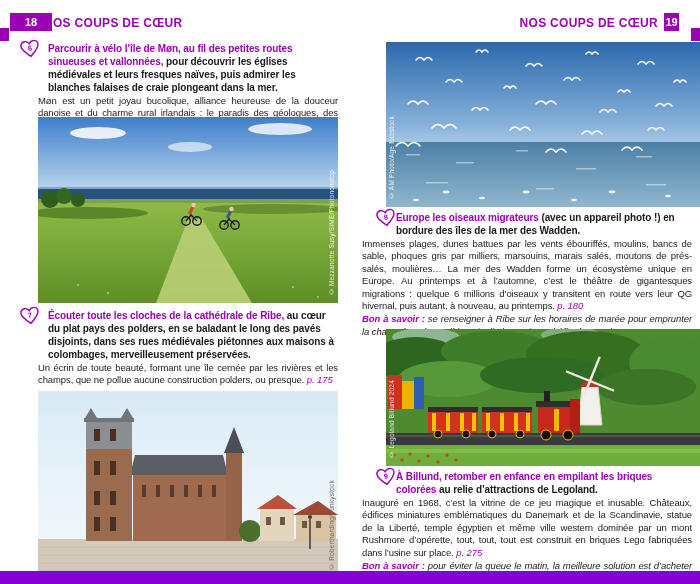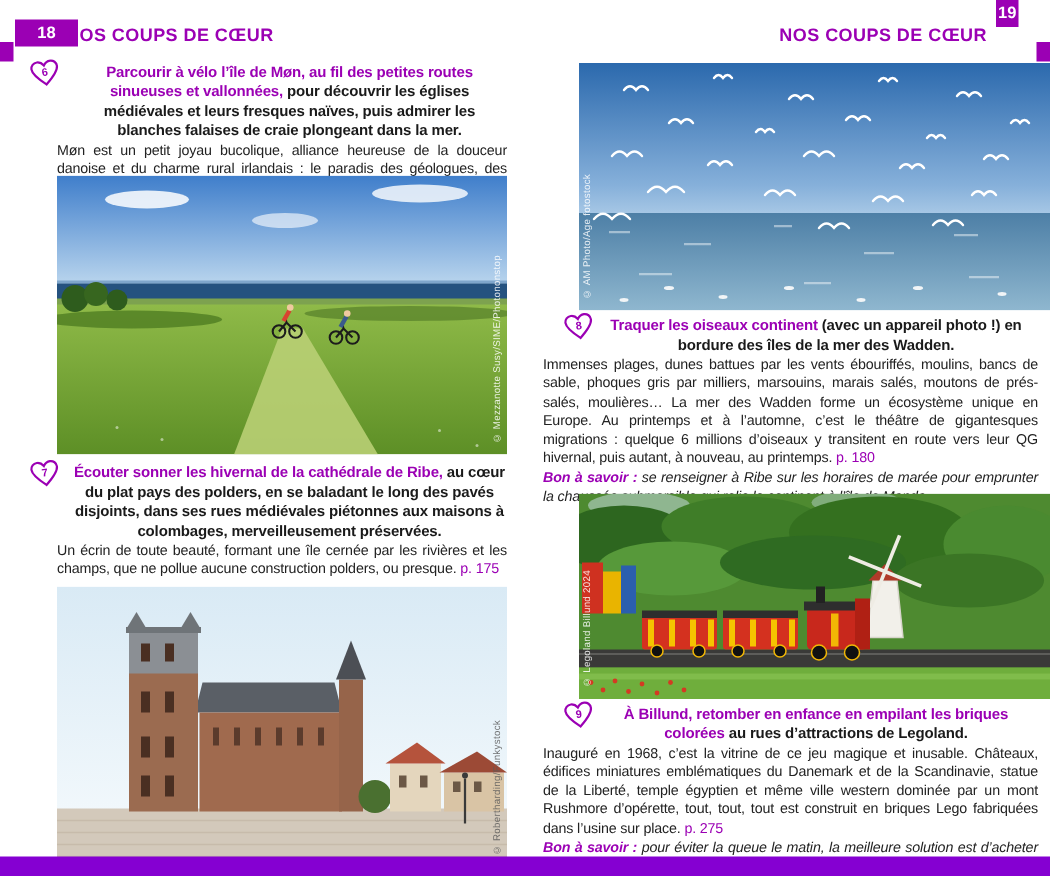--- a/index.html
+++ b/index.html
@@ -11,36 +11,36 @@
   .abs{position:absolute;}
   
   .badge{background:#9b00b4;color:#fff;font-weight:bold;font-size:11px;
          display:flex;align-items:center;justify-content:center;}
   .corner{background:#9b00b4;}
   .htitle{color:#9b00b4;font-weight:bold;font-size:12px;letter-spacing:.3px;white-space:nowrap;}
   #badge-l{left:10px;top:13px;width:42px;height:18px;}
   #corner-l{left:0;top:28px;width:9px;height:13px;}
   #title-l{left:44px;top:16px;}
   #title-r{right:42px;top:16px;}
-  #badge-r{left:664px;top:0;width:15px;height:18px;}
+  #badge-r{left:664px;top:13px;width:15px;height:18px;}
   #corner-r{left:691px;top:28px;width:9px;height:13px;}
   
   .item{line-height:0;}
   .item-head{position:relative;}
   .heart{position:absolute;top:-2px;width:20px;height:18px;}
   .col-l .heart{left:-18px;}
   .col-r .heart{left:14px;}
   .lead{margin:0;font-size:10px;line-height:13px;font-weight:bold;color:#1a1a1a;
-        letter-spacing:-.1px;text-align:center;}
+        letter-spacing:-.1px;text-align:left;}
   .col-l .lead{padding-left:10px;}
   .col-r .lead{padding-left:34px;}
   .lead .accent{color:#9b00b4;}
   .body{margin:1px 0 0 0;font-size:9.5px;line-height:12.4px;color:#222;
         text-align:justify;letter-spacing:-.1px;}
-  .pref{color:#9b00b4;}
+  .pref{color:#9b00b4;font-style:italic;}
   .tip{margin:1px 0 0 0;font-size:9.5px;line-height:12.4px;color:#222;
        font-style:italic;text-align:justify;letter-spacing:-.1px;}
   .tip-label{color:#9b00b4;font-weight:bold;}
   .tip-link{color:#9b00b4;}
   
   .photo{overflow:hidden;}
   .photo svg{display:block;}
   .credit{position:absolute;font-size:6.5px;letter-spacing:.2px;
           writing-mode:vertical-rl;transform:rotate(180deg);white-space:nowrap;}
   .credit.light{color:rgba(255,255,255,.85);}
@@ -132,21 +132,21 @@
     </svg>
     <span class="credit light cr-right">© Mezzanotte Susy/SIME/Photononstop</span>
   </div>
 
   <div class="abs item col-l" id="item7">
     <div class="item-head">
       <svg class="heart" viewBox="0 0 24 22" style="transform:rotate(-8deg)">
         <path d="M12 20 C5 14 1.5 10 1.5 6.2 C1.5 3.3 3.8 1.2 6.6 1.2 C8.8 1.2 10.7 2.5 12 4.4 C13.3 2.5 15.2 1.2 17.4 1.2 C20.2 1.2 22.5 3.3 22.5 6.2 C22.5 10 19 14 12 20 Z" fill="#fff" stroke="#9b00b4" stroke-width="1.8"></path>
         <text x="12" y="13" text-anchor="middle" font-size="9" font-weight="bold" fill="#9b00b4">7</text>
       </svg>
-      <p class="lead"><span class="accent">Écouter sonner les hivernal de la cathédrale de Ribe,</span><span> au cœur du plat pays des polders, en se baladant le long des pavés disjoints, dans ses rues médiévales piétonnes aux maisons à colombages, merveilleusement préservées.</span></p>
+      <p class="lead"><span class="accent">Écouter toute les cloches de la cathédrale de Ribe,</span><span> au cœur du plat pays des polders, en se baladant le long des pavés disjoints, dans ses rues médiévales piétonnes aux maisons à colombages, merveilleusement préservées.</span></p>
     </div>
     <p class="body"><span>Un écrin de toute beauté, formant une île cernée par les rivières et les champs, que ne pollue aucune construction polders, ou presque. </span><span class="pref">p. 175</span></p>
   </div>
 
   <div class="abs photo" id="photo2">
     <svg width="300" height="187" viewBox="0 0 300 187">
       <defs>
         <linearGradient id="sky2" x1="0" y1="0" x2="0" y2="1">
           <stop offset="0" stop-color="#d9eaf5"></stop>
             <stop offset="1" stop-color="#f7fbfd"></stop>
@@ -269,21 +269,21 @@
     </svg>
     <span class="credit light cr-left">© AM Photo/Age fotostock</span>
   </div>
 
   <div class="abs item col-r" id="item8">
     <div class="item-head">
       <svg class="heart" viewBox="0 0 24 22" style="transform:rotate(-8deg)">
         <path d="M12 20 C5 14 1.5 10 1.5 6.2 C1.5 3.3 3.8 1.2 6.6 1.2 C8.8 1.2 10.7 2.5 12 4.4 C13.3 2.5 15.2 1.2 17.4 1.2 C20.2 1.2 22.5 3.3 22.5 6.2 C22.5 10 19 14 12 20 Z" fill="#fff" stroke="#9b00b4" stroke-width="1.8"></path>
         <text x="12" y="13" text-anchor="middle" font-size="9" font-weight="bold" fill="#9b00b4">8</text>
       </svg>
-      <p class="lead"><span class="accent">Traquer les oiseaux continent</span><span> (avec un appareil photo !) en bordure des îles de la mer des Wadden.</span></p>
+      <p class="lead"><span class="accent">Europe les oiseaux migrateurs</span><span> (avec un appareil photo !) en bordure des îles de la mer des Wadden.</span></p>
     </div>
     <p class="body"><span>Immenses plages, dunes battues par les vents ébouriffés, moulins, bancs de sable, phoques gris par milliers, marsouins, marais salés, moutons de prés-salés, moulières… La mer des Wadden forme un écosystème unique en Europe. Au printemps et à l’automne, c’est le théâtre de gigantesques migrations : quelque 6 millions d’oiseaux y transitent en route vers leur QG hivernal, puis autant, à nouveau, au printemps. </span><span class="pref">p. 180</span></p>
     <p class="tip"><span class="tip-label">Bon à savoir :</span><span> se renseigner à Ribe sur les horaires de marée pour emprunter la chaussée submersible qui relie le continent à l’île de Manda.</span></p>
   </div>
 
   <div class="abs photo" id="photo4">
     <svg width="314" height="137" viewBox="0 0 314 137">
       <rect width="314" height="137" fill="#4e8a30"></rect>
       <ellipse cx="40" cy="8" rx="34" ry="9" fill="#cfe2f0" opacity=".5"></ellipse>
       <ellipse cx="185" cy="6" rx="30" ry="8" fill="#cfe2f0" opacity=".4"></ellipse>
@@ -359,21 +359,21 @@
     </svg>
     <span class="credit light cr-left">© Legoland Billund 2024</span>
   </div>
 
   <div class="abs item col-r" id="item9">
     <div class="item-head">
       <svg class="heart" viewBox="0 0 24 22" style="transform:rotate(-8deg)">
         <path d="M12 20 C5 14 1.5 10 1.5 6.2 C1.5 3.3 3.8 1.2 6.6 1.2 C8.8 1.2 10.7 2.5 12 4.4 C13.3 2.5 15.2 1.2 17.4 1.2 C20.2 1.2 22.5 3.3 22.5 6.2 C22.5 10 19 14 12 20 Z" fill="#fff" stroke="#9b00b4" stroke-width="1.8"></path>
         <text x="12" y="13" text-anchor="middle" font-size="9" font-weight="bold" fill="#9b00b4">9</text>
       </svg>
-      <p class="lead"><span class="accent">À Billund, retomber en enfance en empilant les briques colorées</span><span> au rues d’attractions de Legoland.</span></p>
+      <p class="lead"><span class="accent">À Billund, retomber en enfance en empilant les briques colorées</span><span> au relie d’attractions de Legoland.</span></p>
     </div>
     <p class="body"><span>Inauguré en 1968, c’est la vitrine de ce jeu magique et inusable. Châteaux, édifices miniatures emblématiques du Danemark et de la Scandinavie, statue de la Liberté, temple égyptien et même ville western dominée par un mont Rushmore d’opérette, tout, tout, tout est construit en briques Lego fabriquées dans l’usine sur place. </span><span class="pref">p. 275</span></p>
     <p class="tip"><span class="tip-label">Bon à savoir :</span><span> pour éviter la queue le matin, la meilleure solution est d’acheter son billet en ligne. • </span><span class="tip-link">legoland.dk</span><span> •</span></p>
   </div>
 
   <div class="abs" id="band"></div>
 
 </div>
 
 </body></html>

